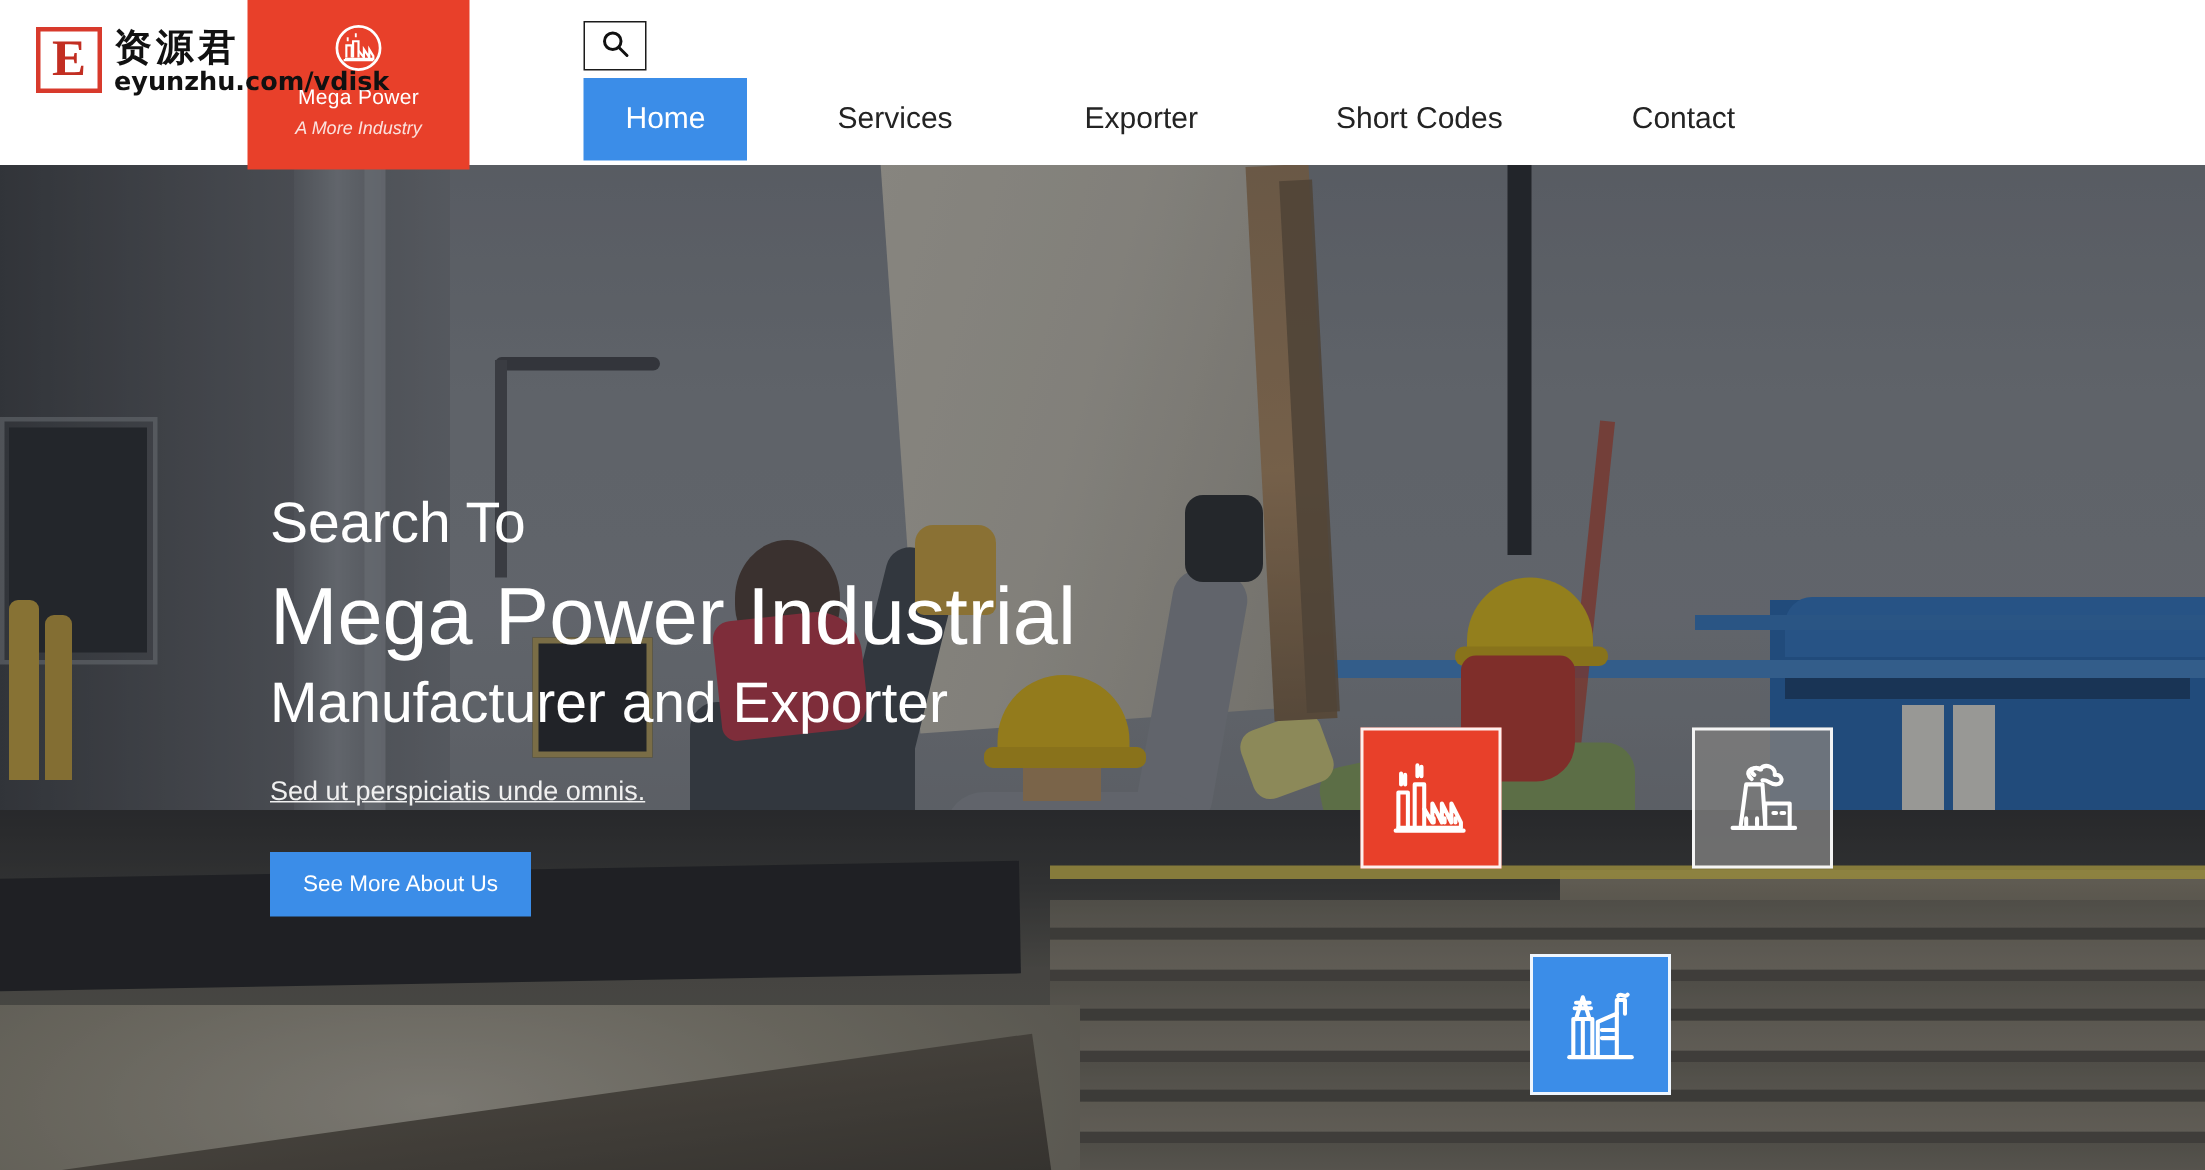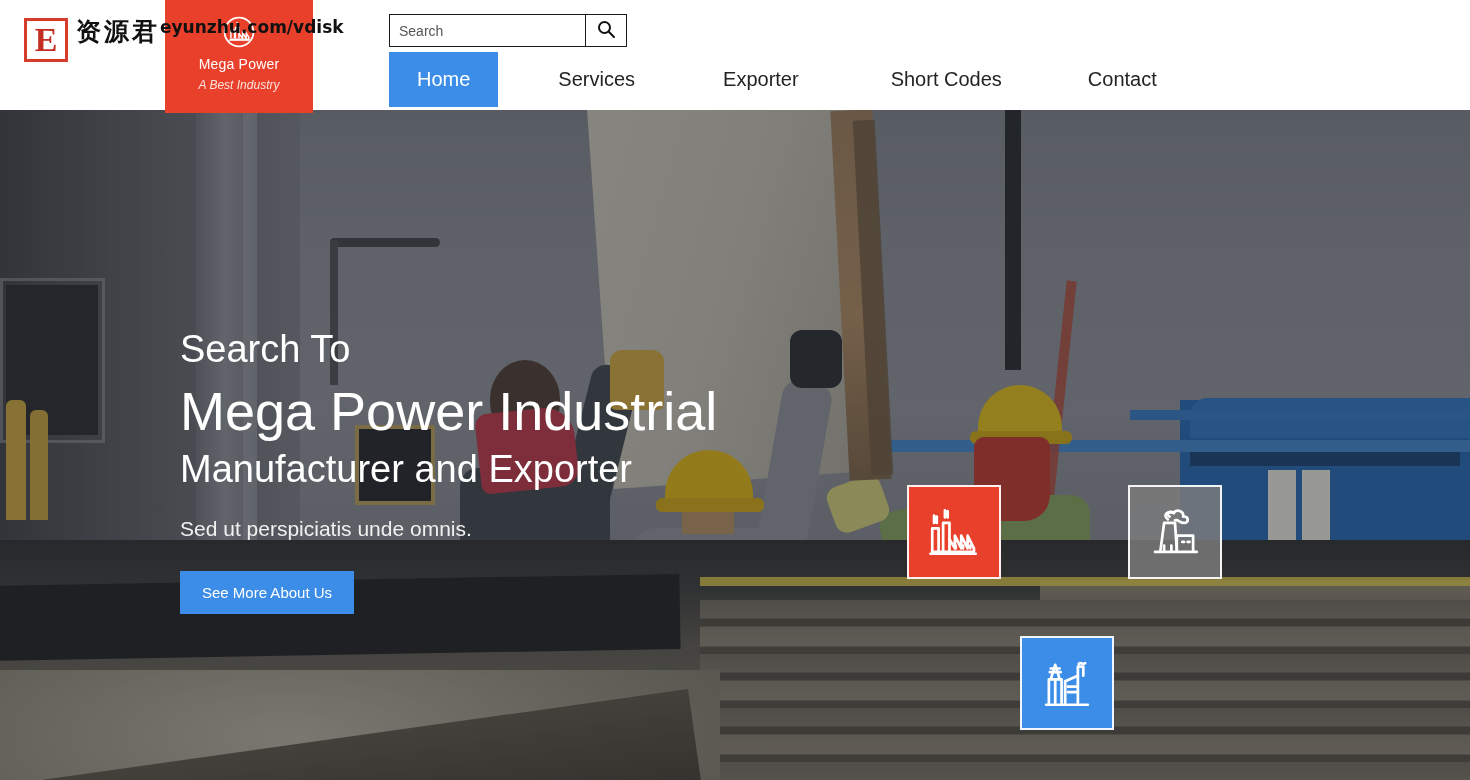--- a/index.html
+++ b/index.html
@@ -28,21 +28,21 @@
   }
   .wm-badge {
     width: 44px; height: 44px;
     border: 3px solid #d83a2c;
     background: #ffffff;
     display: flex; align-items: center; justify-content: center;
     font-family: "Liberation Serif", serif;
     font-weight: bold; font-size: 34px; line-height: 1;
     color: #c22e22;
   }
-  .wm-text { display: flex; flex-direction: row; }
+  .wm-text { display: flex; flex-direction: column; }
   .wm-cn {
     font-family: "DejaVu Sans", sans-serif;
     font-size: 25px; font-weight: 700; color: #111;
     letter-spacing: 3px; line-height: 28px;
   }
   .wm-url {
     font-family: "DejaVu Sans", sans-serif;
     font-size: 17px; font-weight: 700; color: #111;
     line-height: 20px; margin-top: -1px;
   }
@@ -291,21 +291,21 @@
   }
   .hero-title {
     font-size: 54px; font-weight: 400; color: #ffffff;
     line-height: 1.1; margin-bottom: 8px; white-space: nowrap;
   }
   .hero-sub {
     font-size: 38px; font-weight: 400; color: #ffffff;
     line-height: 1.1; margin-bottom: 26px;
   }
   .hero-desc {
-    font-size: 21px; color: #f0f0f0; margin-bottom: 30px;
+    font-size: 18px; color: #f0f0f0; margin-bottom: 30px; text-decoration: underline;
   }
   .hero-btn {
     display: inline-block;
     background: #3b8de8; color: #ffffff;
     border: none;
     font-family: "Liberation Sans", sans-serif;
     font-size: 15px;
     padding: 13px 22px;
     cursor: pointer;
   }
@@ -462,25 +462,24 @@
         <svg viewBox="0 0 40 40" fill="none" stroke="#ffffff" stroke-width="2">
           <circle cx="20" cy="20" r="16"></circle>
           <path d="M11 27 L11 18 L15 18 L15 27" stroke-width="1.6"></path>
           <path d="M16 27 L16 15 L20 15 L20 27" stroke-width="1.6"></path>
           <path d="M20 22 L24 27 L24 21 L28 27 L28 21 L31 26 L31 28 L10 28" stroke-width="1.6"></path>
           <path d="M12 15 L12 12 M18 12 L18 9" stroke-width="1.4"></path>
           <path d="M9 29 L31 29" stroke-width="1.6"></path>
         </svg>
       </span>
       <div class="brand-name">Mega Power</div>
-      <div class="brand-tag">A Best Industry</div>
+      <div class="brand-tag">A More Industry</div>
     </div>
 
     <div class="search-wrap">
-      <input class="search-input" type="text" placeholder="Search" style="">
       <button class="search-btn">
         <span>
           <svg width="20" height="20" viewBox="0 0 20 20" fill="none" stroke="#111" stroke-width="2">
             <circle cx="8.5" cy="8.5" r="5.5"></circle>
             <path d="M12.8 12.8 L18 18" stroke-linecap="round"></path>
           </svg>
         </span>
       </button>
     </div>
 

